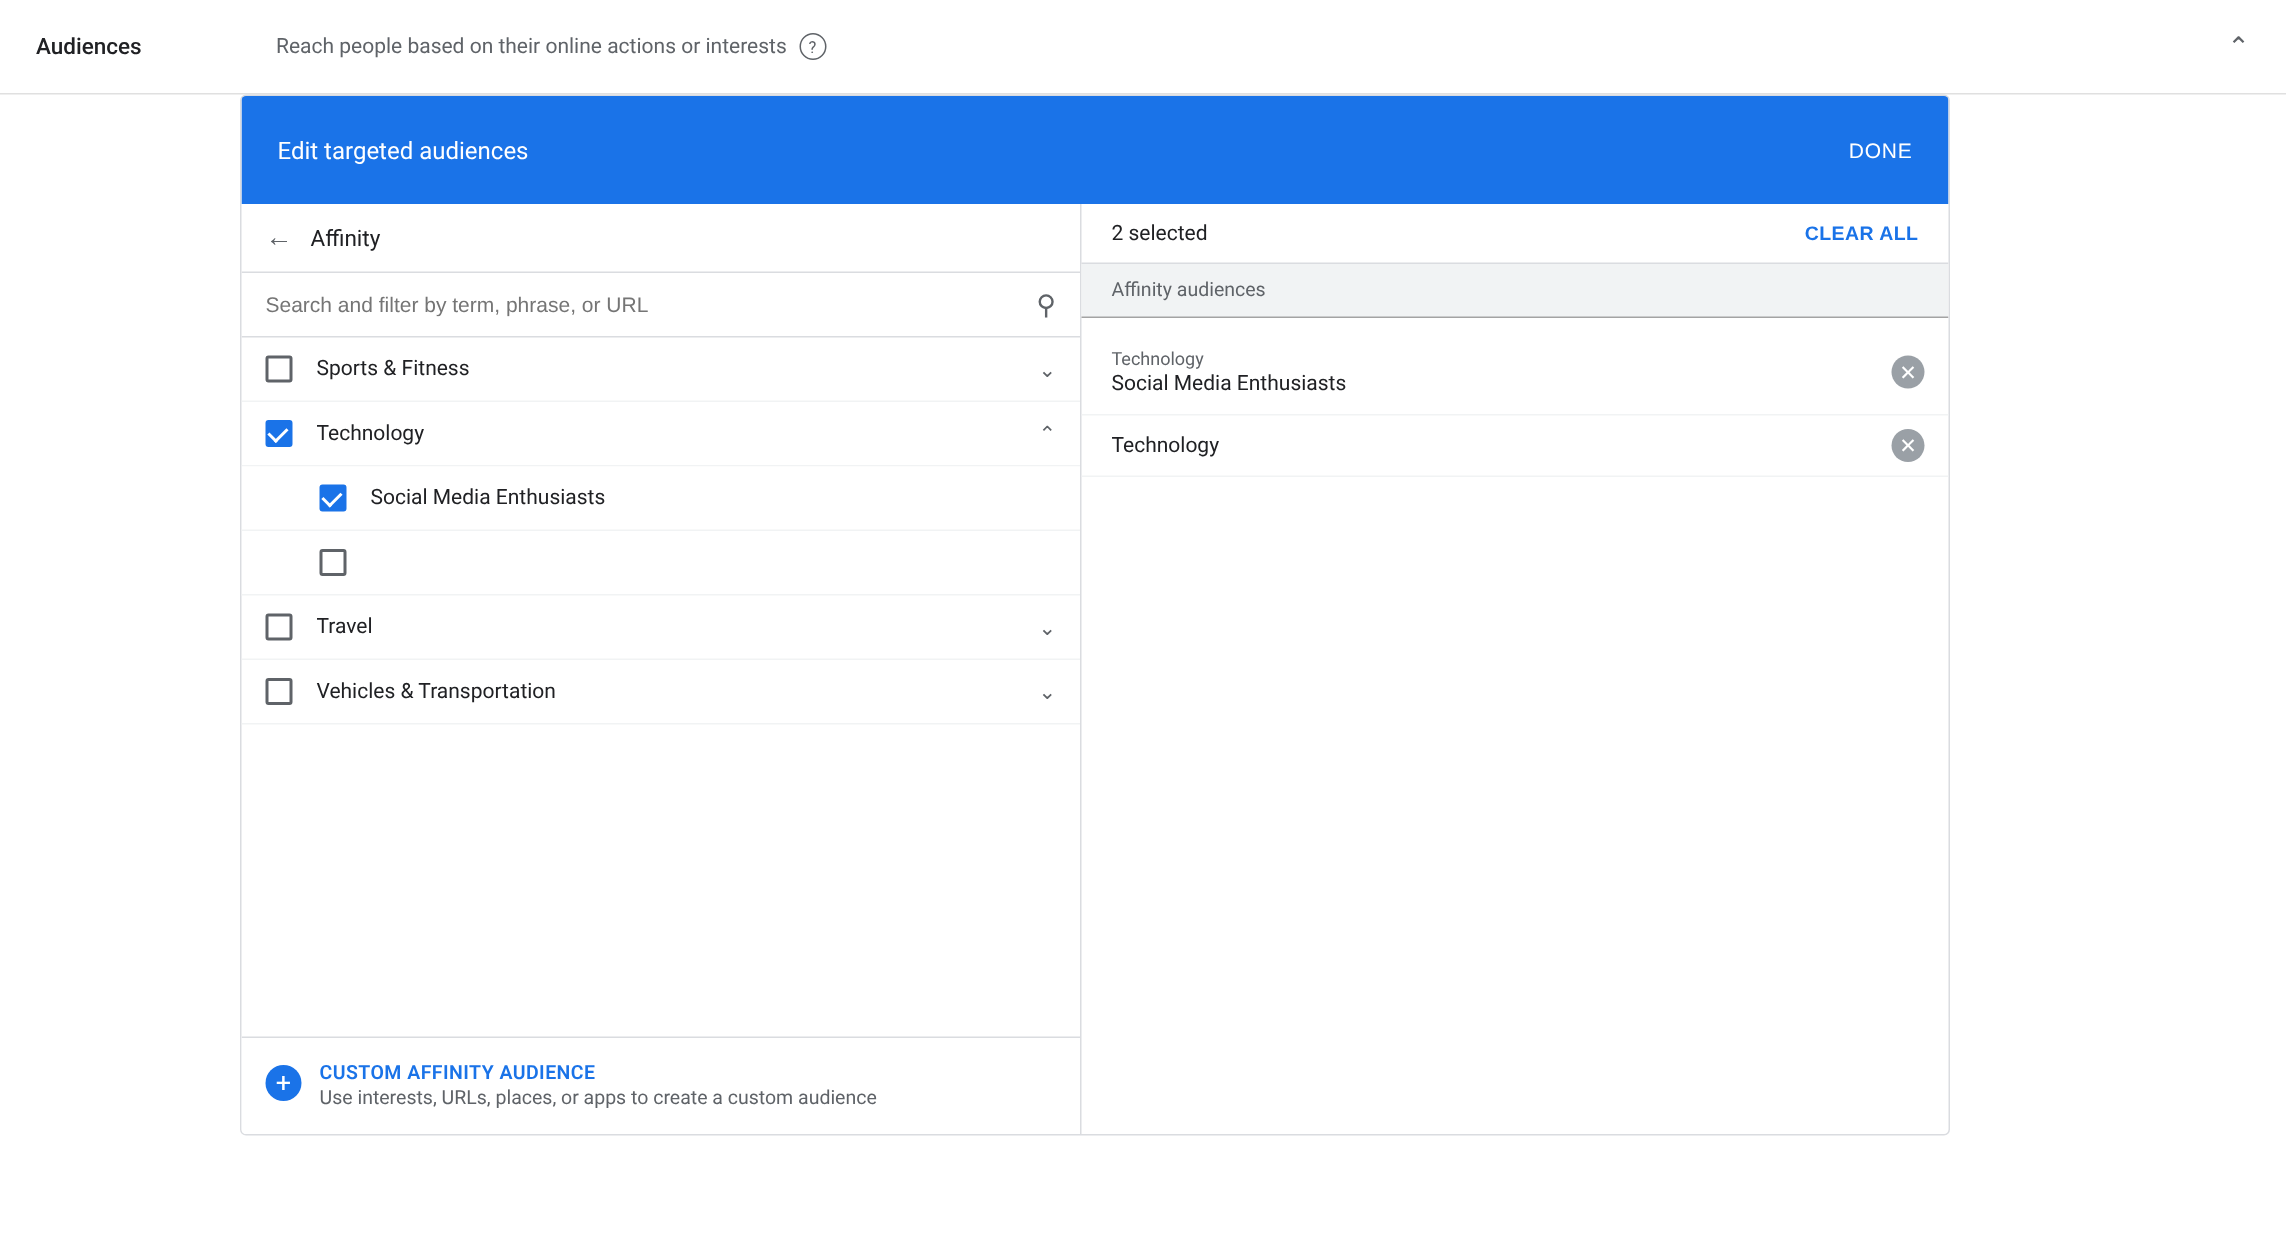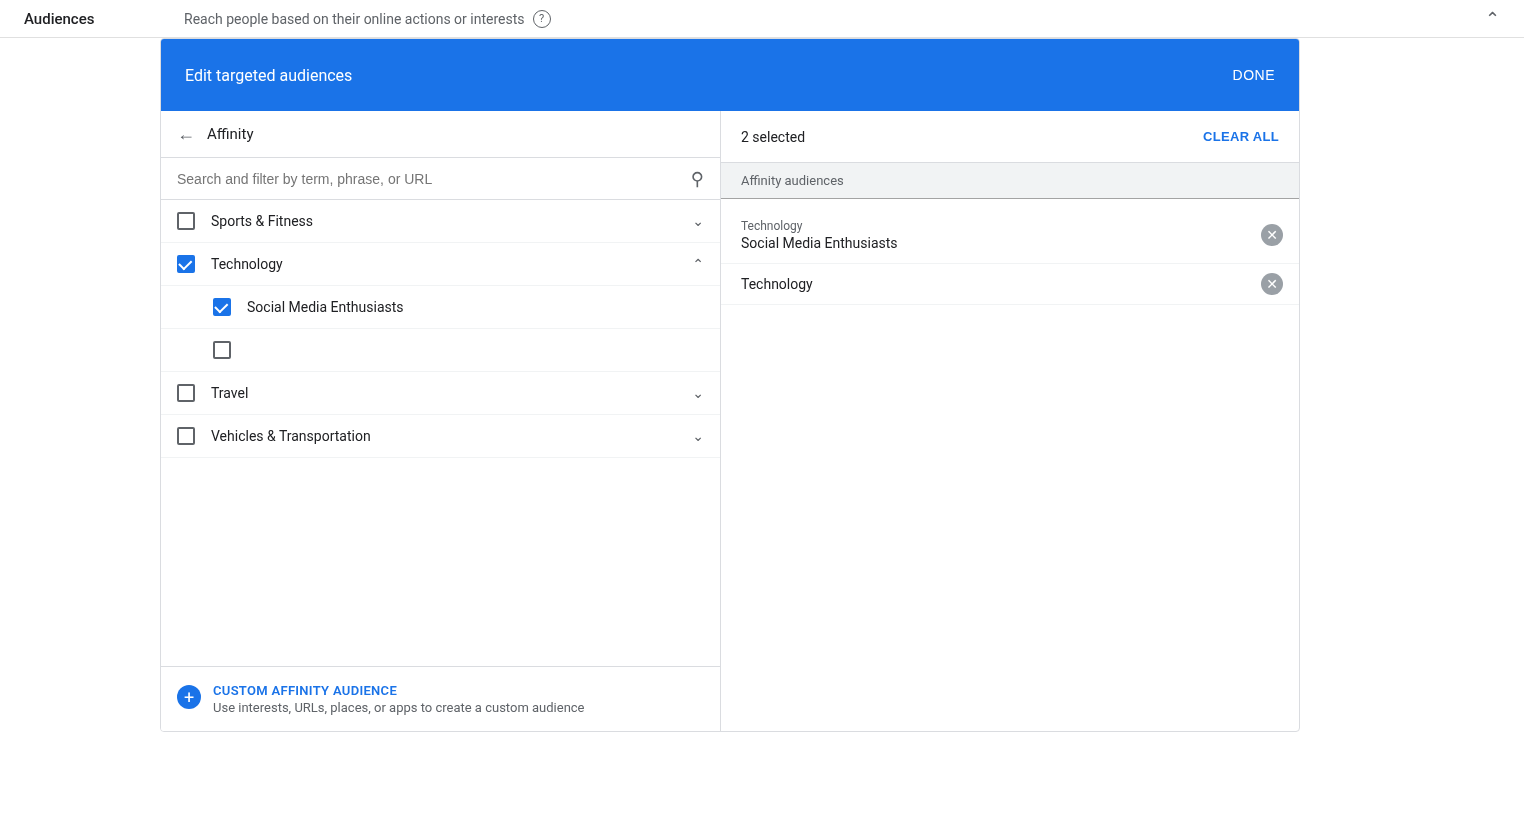--- a/index.html
+++ b/index.html
@@ -1,21 +1,21 @@
 <!DOCTYPE html>
 <html><head>
   <meta charset="utf-8">
   <style>
     * { box-sizing: border-box; margin: 0; padding: 0; }
     body { font-family: 'Roboto', Arial, sans-serif; background: #fff; color: #333; font-size: 14px; }
 
     .page-header {
       display: flex;
       align-items: center;
-      padding: 8px 24px;
+      padding: 20px 24px;
       border-bottom: 1px solid #e0e0e0;
     }
     .page-title {
       font-size: 15px;
       font-weight: 500;
       color: #202124;
       min-width: 160px;
     }
     .page-subtitle {
       color: #5f6368;
@@ -231,21 +231,21 @@
       display: flex;
       flex-direction: column;
     }
 
     .right-header {
       display: flex;
       align-items: center;
       justify-content: space-between;
       padding: 12px 20px;
       border-bottom: 1px solid #dadce0;
-      height: 52px;
+      height: 40px;
     }
     .selected-count {
       font-size: 14px;
       color: #202124;
     }
     .clear-all-btn {
       font-size: 13px;
       font-weight: 600;
       color: #1a73e8;
       background: none;

